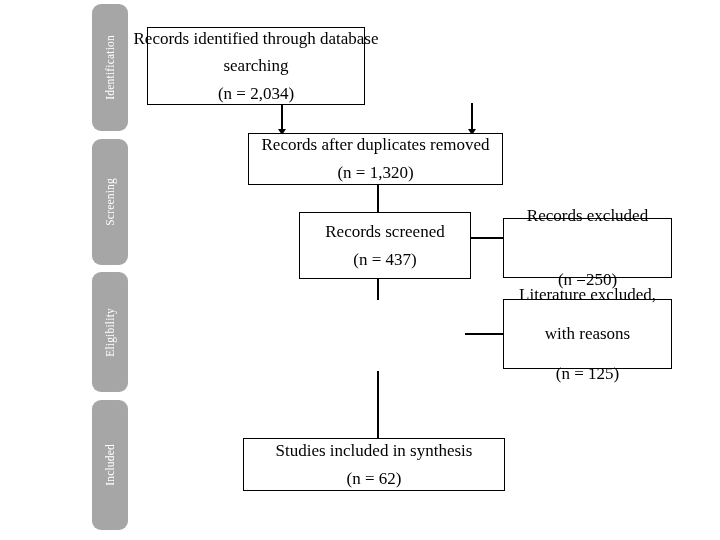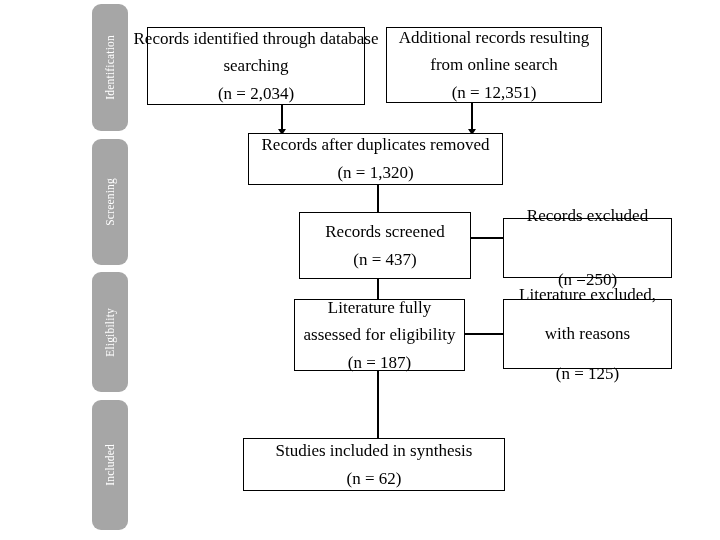--- a/index.html
+++ b/index.html
@@ -140,46 +140,36 @@
   <div class="conn v" id="conn-elig-incl"></div>
   <div class="conn h" id="conn-screen-excl"></div>
   <div class="conn h" id="conn-elig-excl"></div>
 
   <div class="flow-box" id="box-database">
     <span class="line">Records identified through database</span>
     <span class="line">searching</span>
     <span class="line">(n = 2,034)</span>
   </div>
 
-  <div class="flow-box" id="box-online">
-    <span class="line">Additional records resulting</span>
-    <span class="line">from online search</span>
-    <span class="line">(n = 12,351)</span>
-  </div>
 
   <div class="flow-box" id="box-duplicates">
     <span class="line">Records after duplicates removed</span>
     <span class="line">(n = 1,320)</span>
   </div>
 
   <div class="flow-box" id="box-screened">
     <span class="line">Records screened</span>
     <span class="line">(n = 437)</span>
   </div>
 
   <div class="flow-box" id="box-rec-excl">
     <span class="line">Records excluded</span>
     <span class="line">(n =250)</span>
   </div>
 
-  <div class="flow-box" id="box-eligible">
-    <span class="line">Literature fully</span>
-    <span class="line">assessed for eligibility</span>
-    <span class="line">(n = 187)</span>
-  </div>
 
   <div class="flow-box" id="box-lit-excl">
     <span class="line">Literature excluded,</span>
     <span class="line">with reasons</span>
     <span class="line">(n = 125)</span>
   </div>
 
   <div class="flow-box" id="box-included">
     <span class="line">Studies included in synthesis</span>
     <span class="line">(n = 62)</span>

